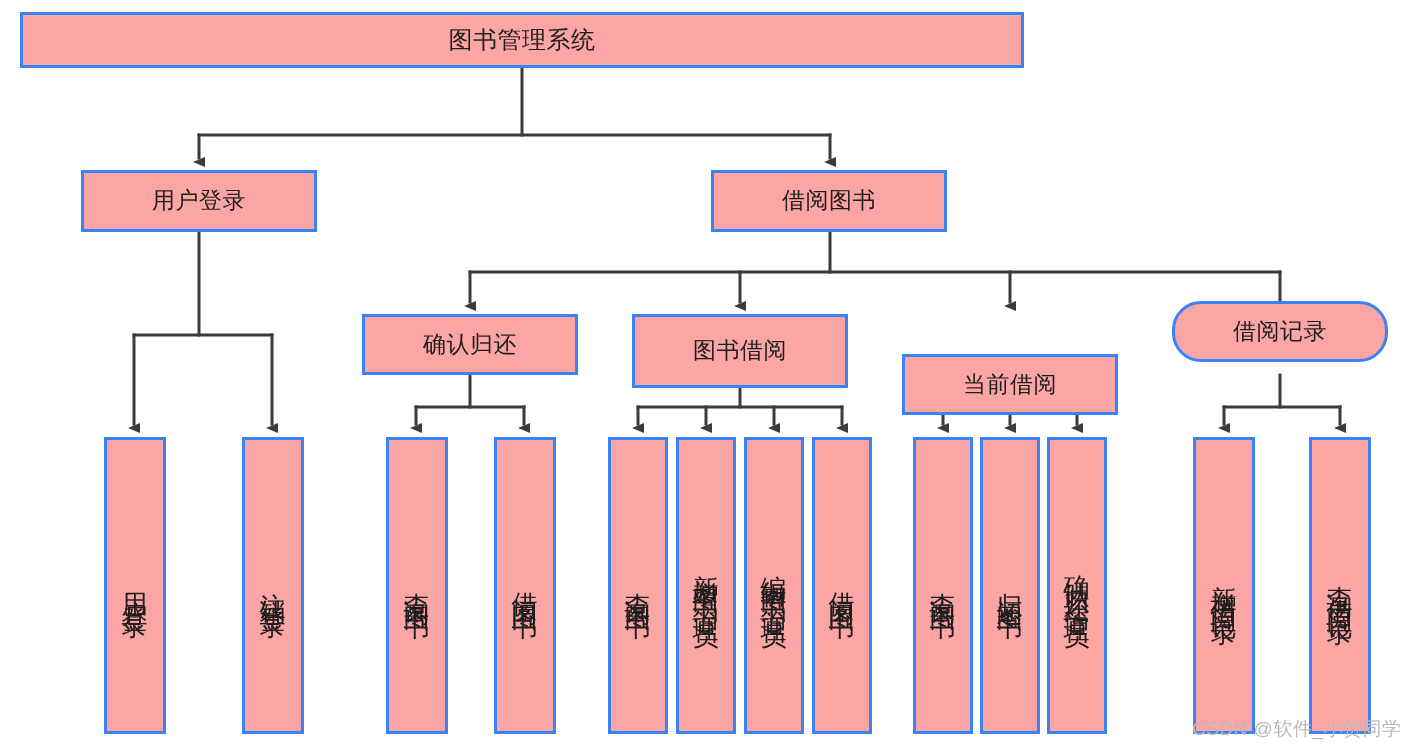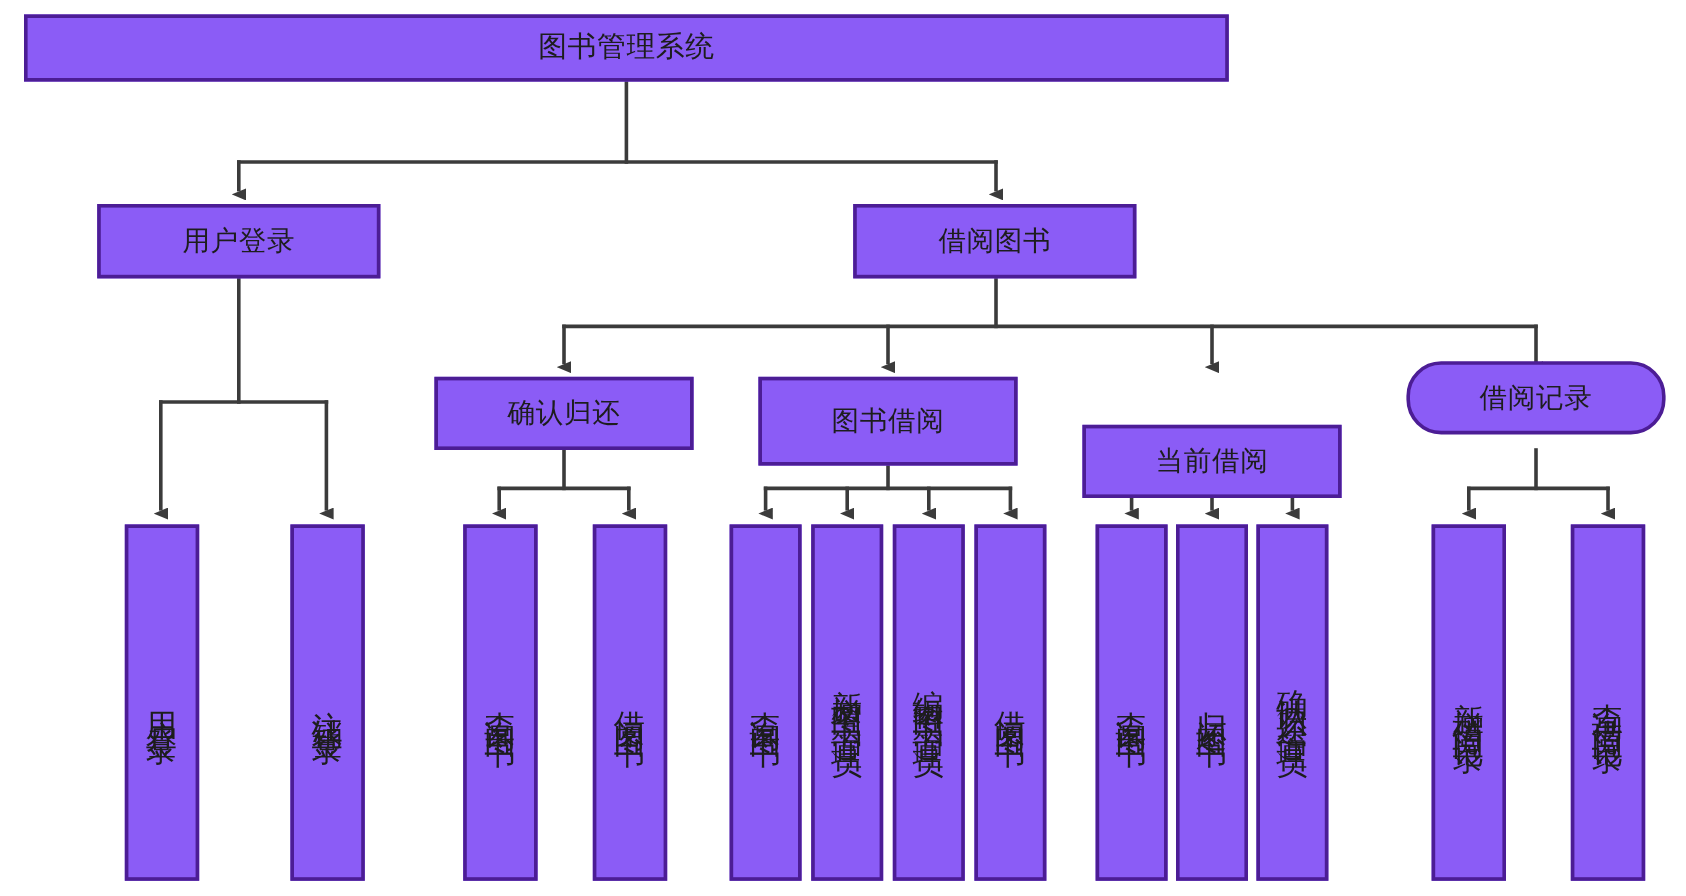--- a/index.html
+++ b/index.html
@@ -19,22 +19,22 @@
     position: absolute;
     left: 0;
     top: 0;
     width: 1405px;
     height: 747px;
     pointer-events: none;
   }
   .node {
     position: absolute;
     box-sizing: border-box;
-    background: #8b5cf6;
-    border: 3px solid #4c1d95;
+    background: #fca5a5;
+    border: 3px solid #3b82f6;
     display: flex;
     align-items: center;
     justify-content: center;
     color: #1d1d1d;
   }
   .node .label {
     display: block;
     text-align: center;
     line-height: 1.18;
     white-space: nowrap;
@@ -182,14 +182,15 @@
     <span class="label">确认归还（管理员）</span>
   </div>
 
   <div class="node vert" style="left:1193px; top:437px; width:62px; height:297px;">
     <span class="label">新增借阅记录</span>
   </div>
   <div class="node vert" style="left:1309px; top:437px; width:62px; height:297px;">
     <span class="label">查询借阅记录</span>
   </div>
 
+  <div class="watermark" style="left:1192px; top:716px;">CSDN @软件_小贺同学</div>
 
 </div>
 
 </body></html>

